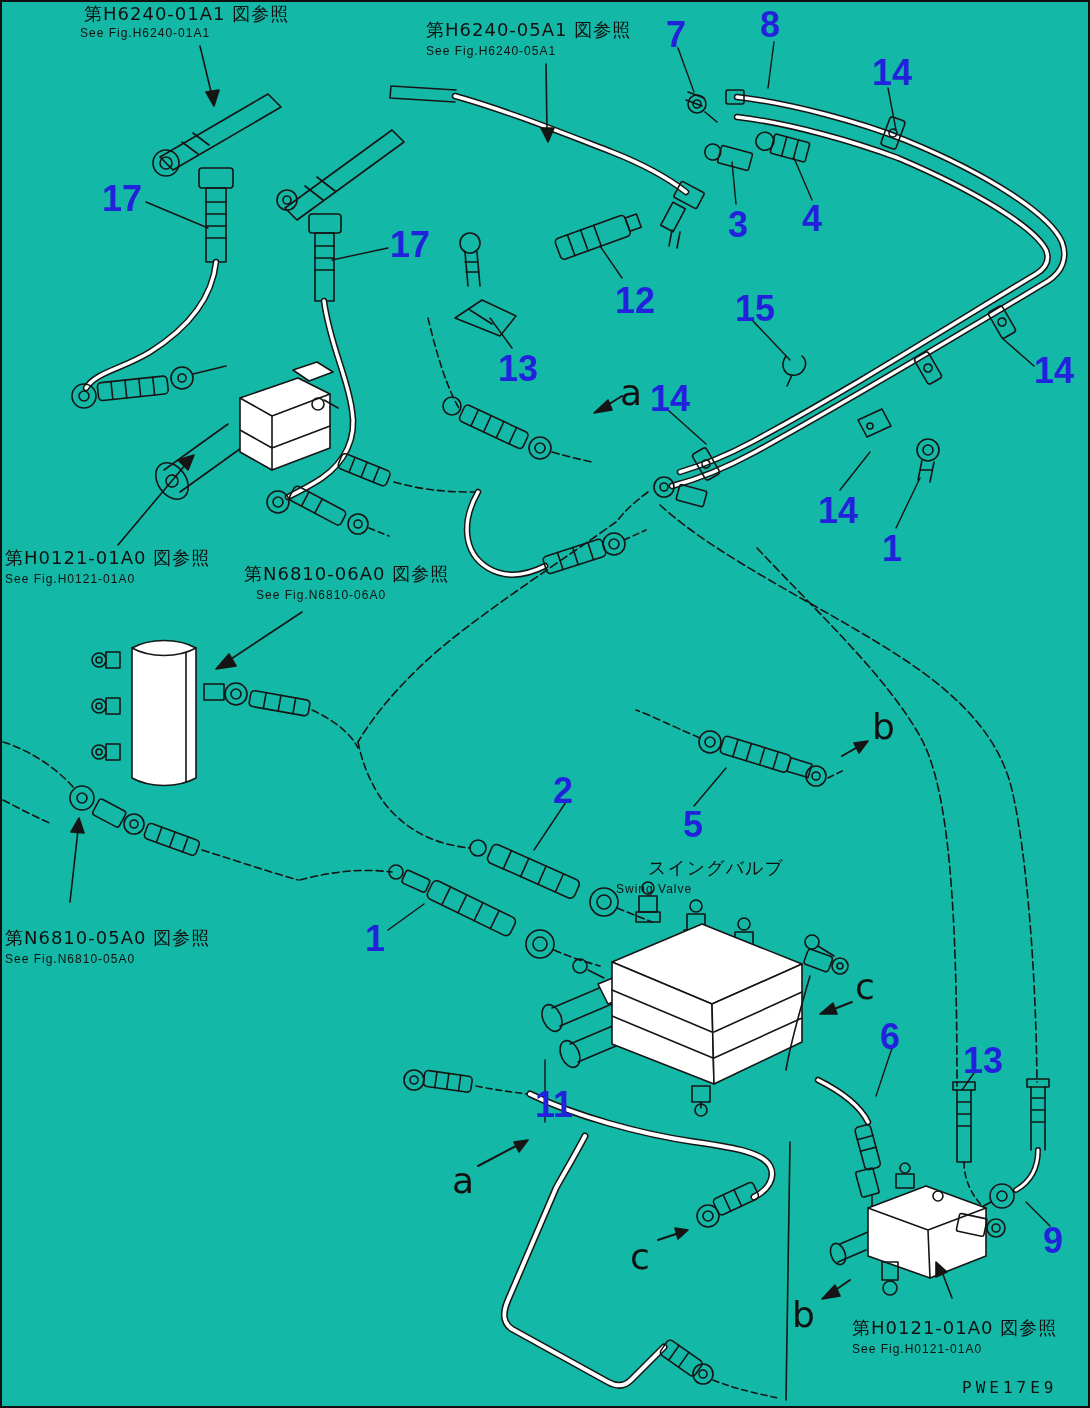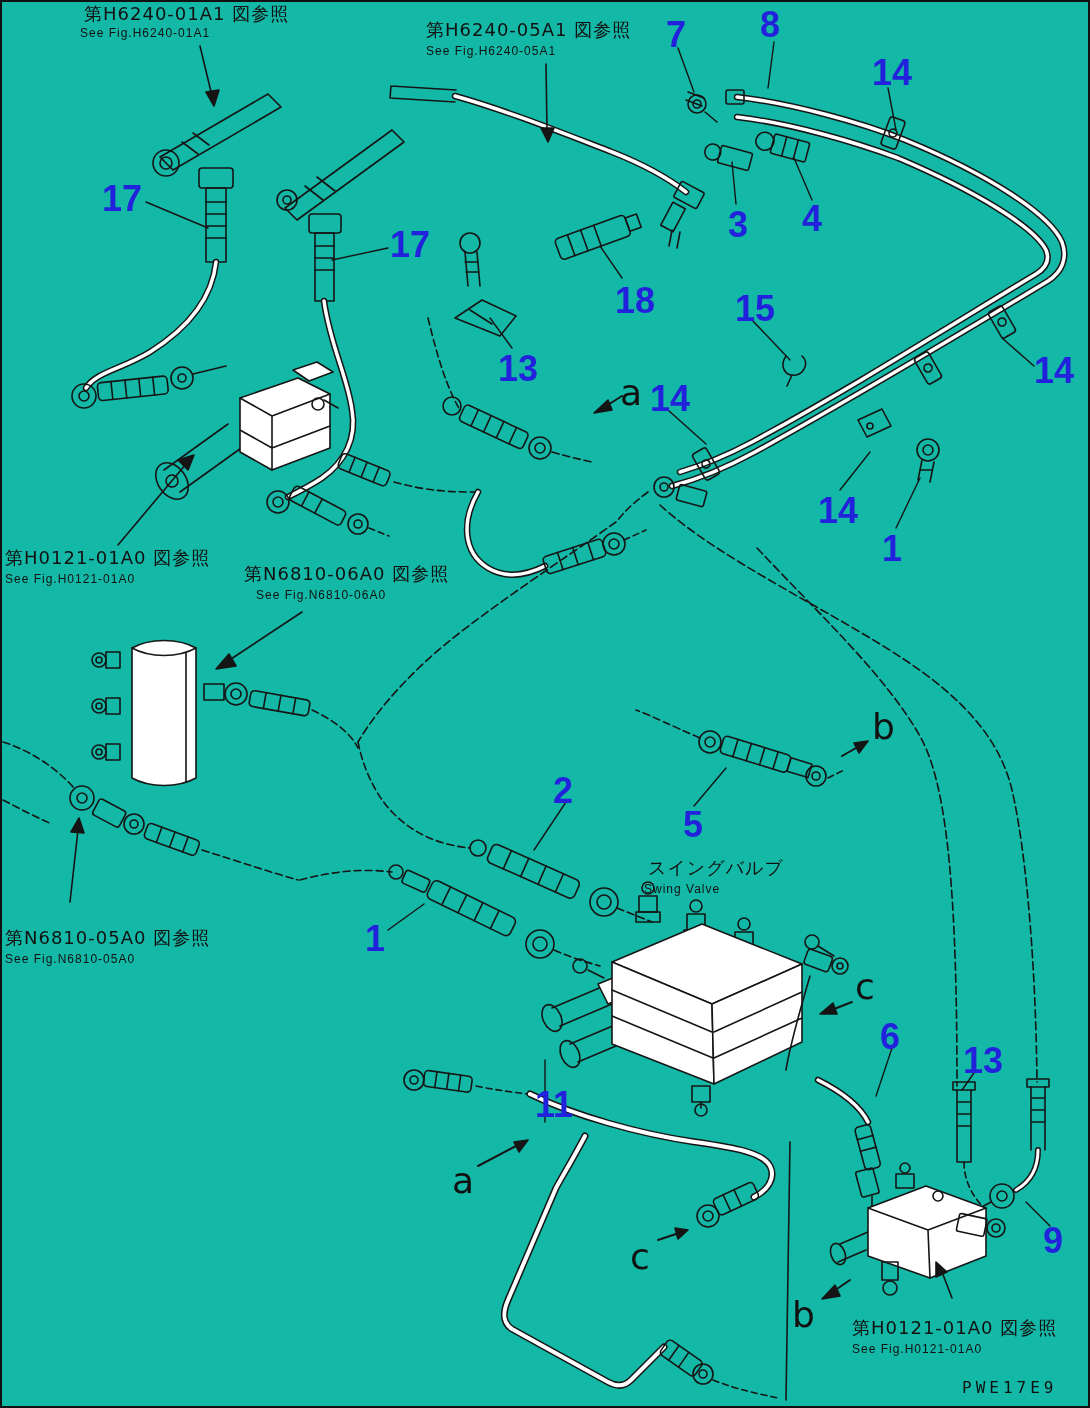--- a/index.html
+++ b/index.html
@@ -462,27 +462,27 @@
 <div class="lbl ref-jp" style="left:5px;top:546px">第H0121-01A0 図参照</div>
 <div class="lbl ref-en" style="left:5px;top:572px">See Fig.H0121-01A0</div>
 <div class="lbl ref-jp" style="left:244px;top:562px">第N6810-06A0 図参照</div>
 <div class="lbl ref-en" style="left:256px;top:588px">See Fig.N6810-06A0</div>
 <div class="lbl ref-jp" style="left:5px;top:926px">第N6810-05A0 図参照</div>
 <div class="lbl ref-en" style="left:5px;top:952px">See Fig.N6810-05A0</div>
 <div class="lbl ref-jp" style="left:852px;top:1316px">第H0121-01A0 図参照</div>
 <div class="lbl ref-en" style="left:852px;top:1342px">See Fig.H0121-01A0</div>
 
 <div class="lbl ref-jp" style="left:648px;top:856px">スイングバルブ</div>
-<div class="lbl ref-en" style="left:644px;top:882px">Swing Valve</div>
+<div class="lbl ref-en" style="left:616px;top:882px">Swing Valve</div>
 
 <div class="lbl code" style="left:962px;top:1378px">PWE17E9</div>
 
 <div class="lbl callout" style="left:102px;top:178px">17</div>
 <div class="lbl callout" style="left:390px;top:224px">17</div>
-<div class="lbl callout" style="left:615px;top:280px">18</div>
+<div class="lbl callout" style="left:615px;top:280px">12</div>
 <div class="lbl callout" style="left:498px;top:348px">13</div>
 <div class="lbl callout" style="left:666px;top:14px">7</div>
 <div class="lbl callout" style="left:760px;top:4px">8</div>
 <div class="lbl callout" style="left:872px;top:52px">14</div>
 <div class="lbl callout" style="left:728px;top:204px">3</div>
 <div class="lbl callout" style="left:802px;top:198px">4</div>
 <div class="lbl callout" style="left:735px;top:288px">15</div>
 <div class="lbl callout" style="left:650px;top:378px">14</div>
 <div class="lbl callout" style="left:1034px;top:350px">14</div>
 <div class="lbl callout" style="left:818px;top:490px">14</div>

